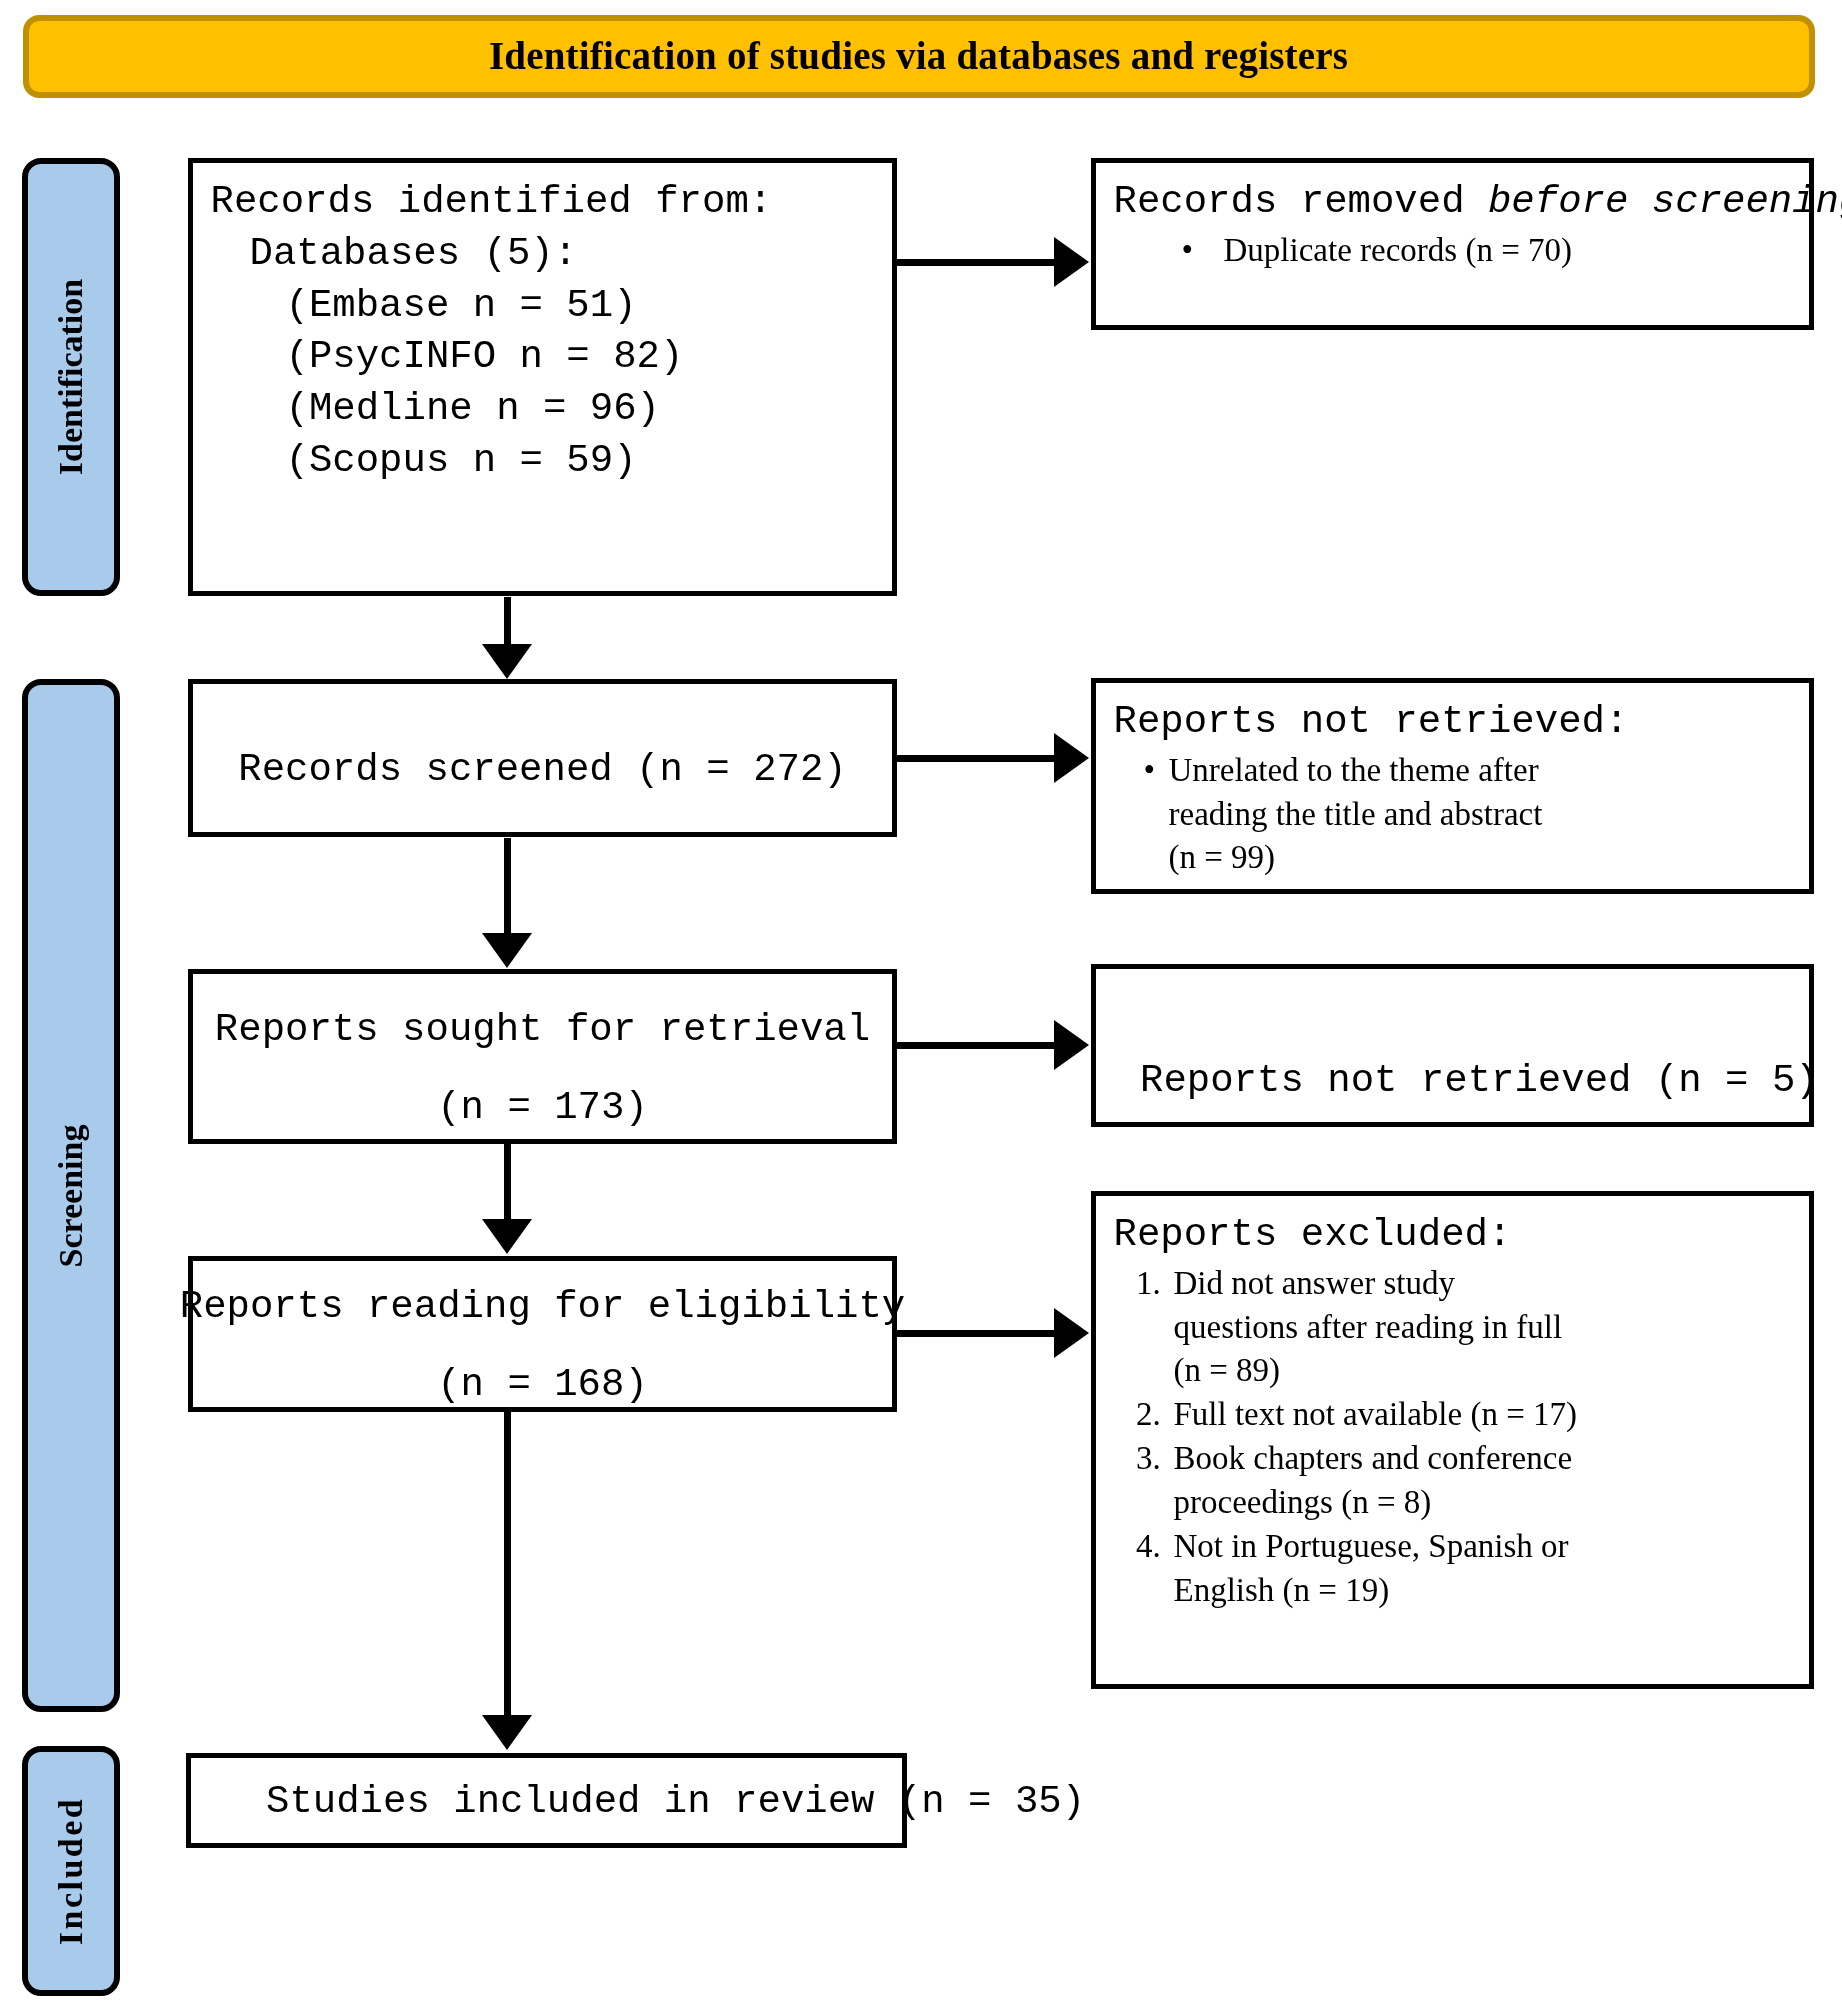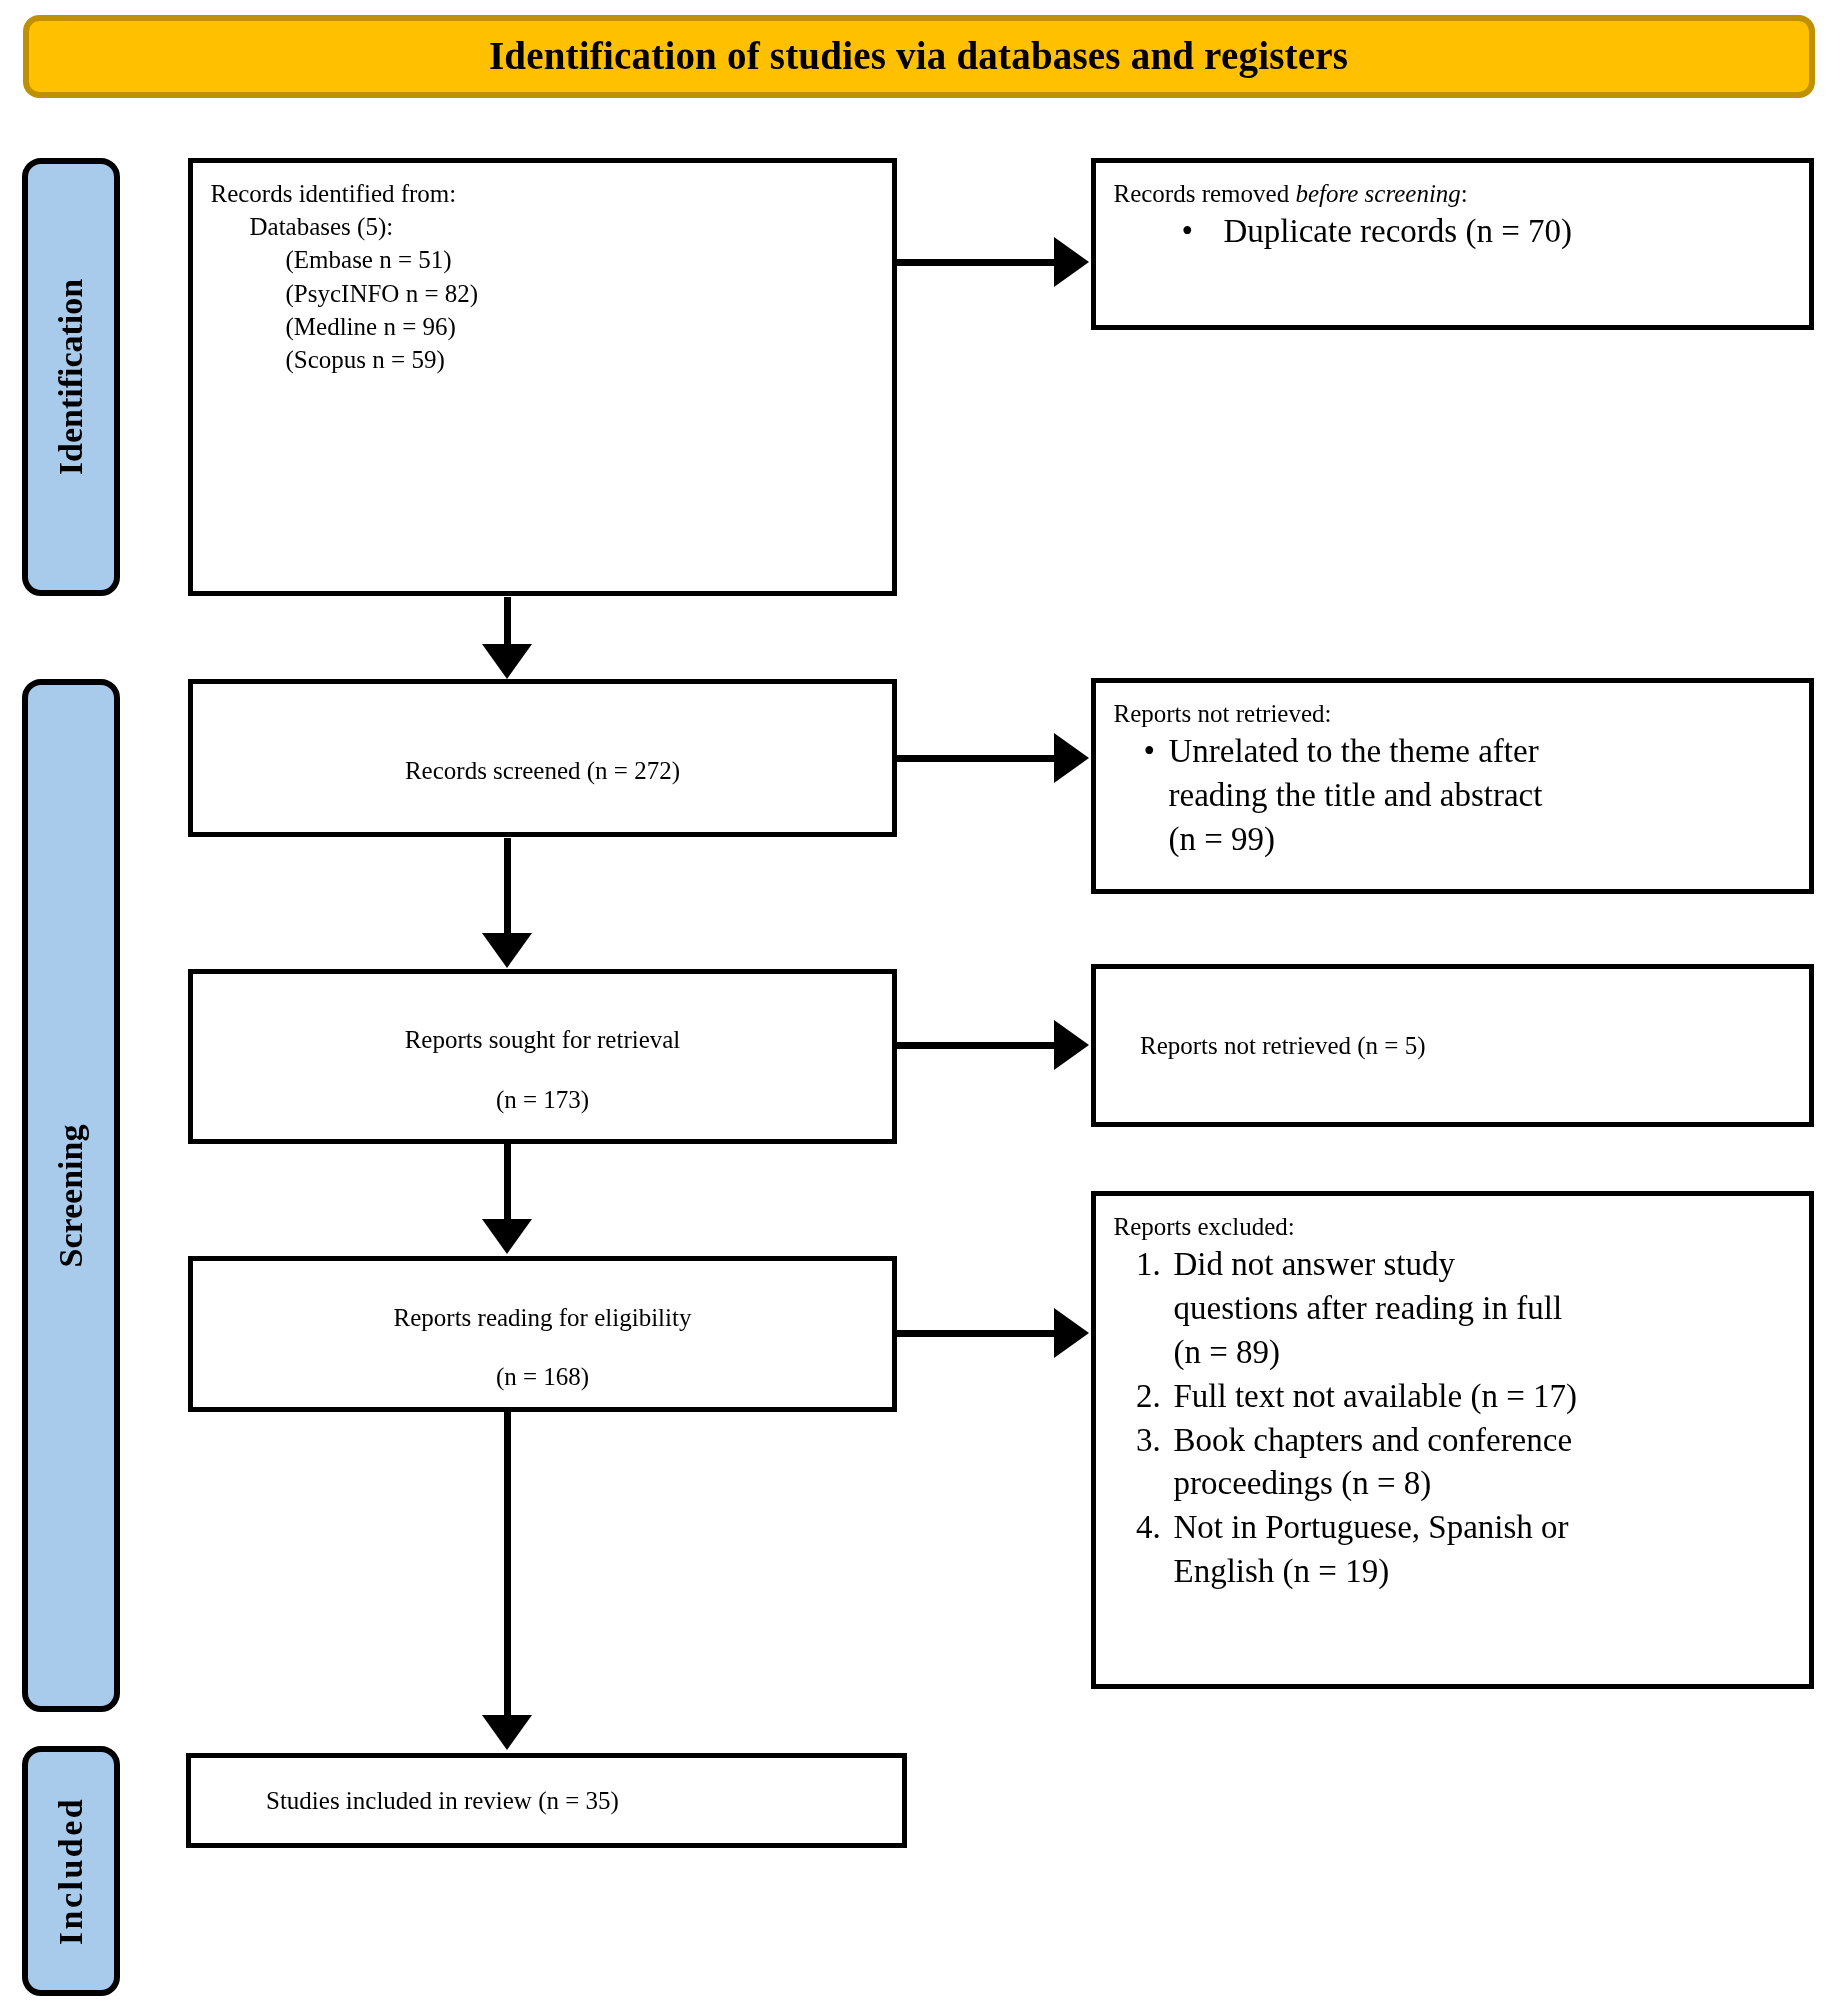--- a/index.html
+++ b/index.html
@@ -72,36 +72,37 @@
 
   
   .box {
     position: absolute;
     background: #ffffff;
     border: 5.6px solid #000000;
     box-sizing: border-box;
     padding: 13.8px 17.5px;
   }
   .box .line {
-    font-size: 25px;
+    font-size: 39px;
     line-height: 1.33;
     color: #000000;
     white-space: nowrap;
+    font-family: Liberation Mono, monospace;
   }
   .box.center-content {
     display: flex;
     flex-direction: column;
     align-items: center;
     justify-content: center;
   }
   .box.center-content .line { text-align: right; margin-top: 26px; }
   .box.left-middle {
     display: flex;
     flex-direction: column;
-    justify-content: center;
+    justify-content: flex-end;
     padding-left: 44px;
   }
 
   .indent-1 { padding-left: 39px; }
   .indent-2 { padding-left: 75px; }
 
   .italic { font-style: italic; }
 
   
   .list {

